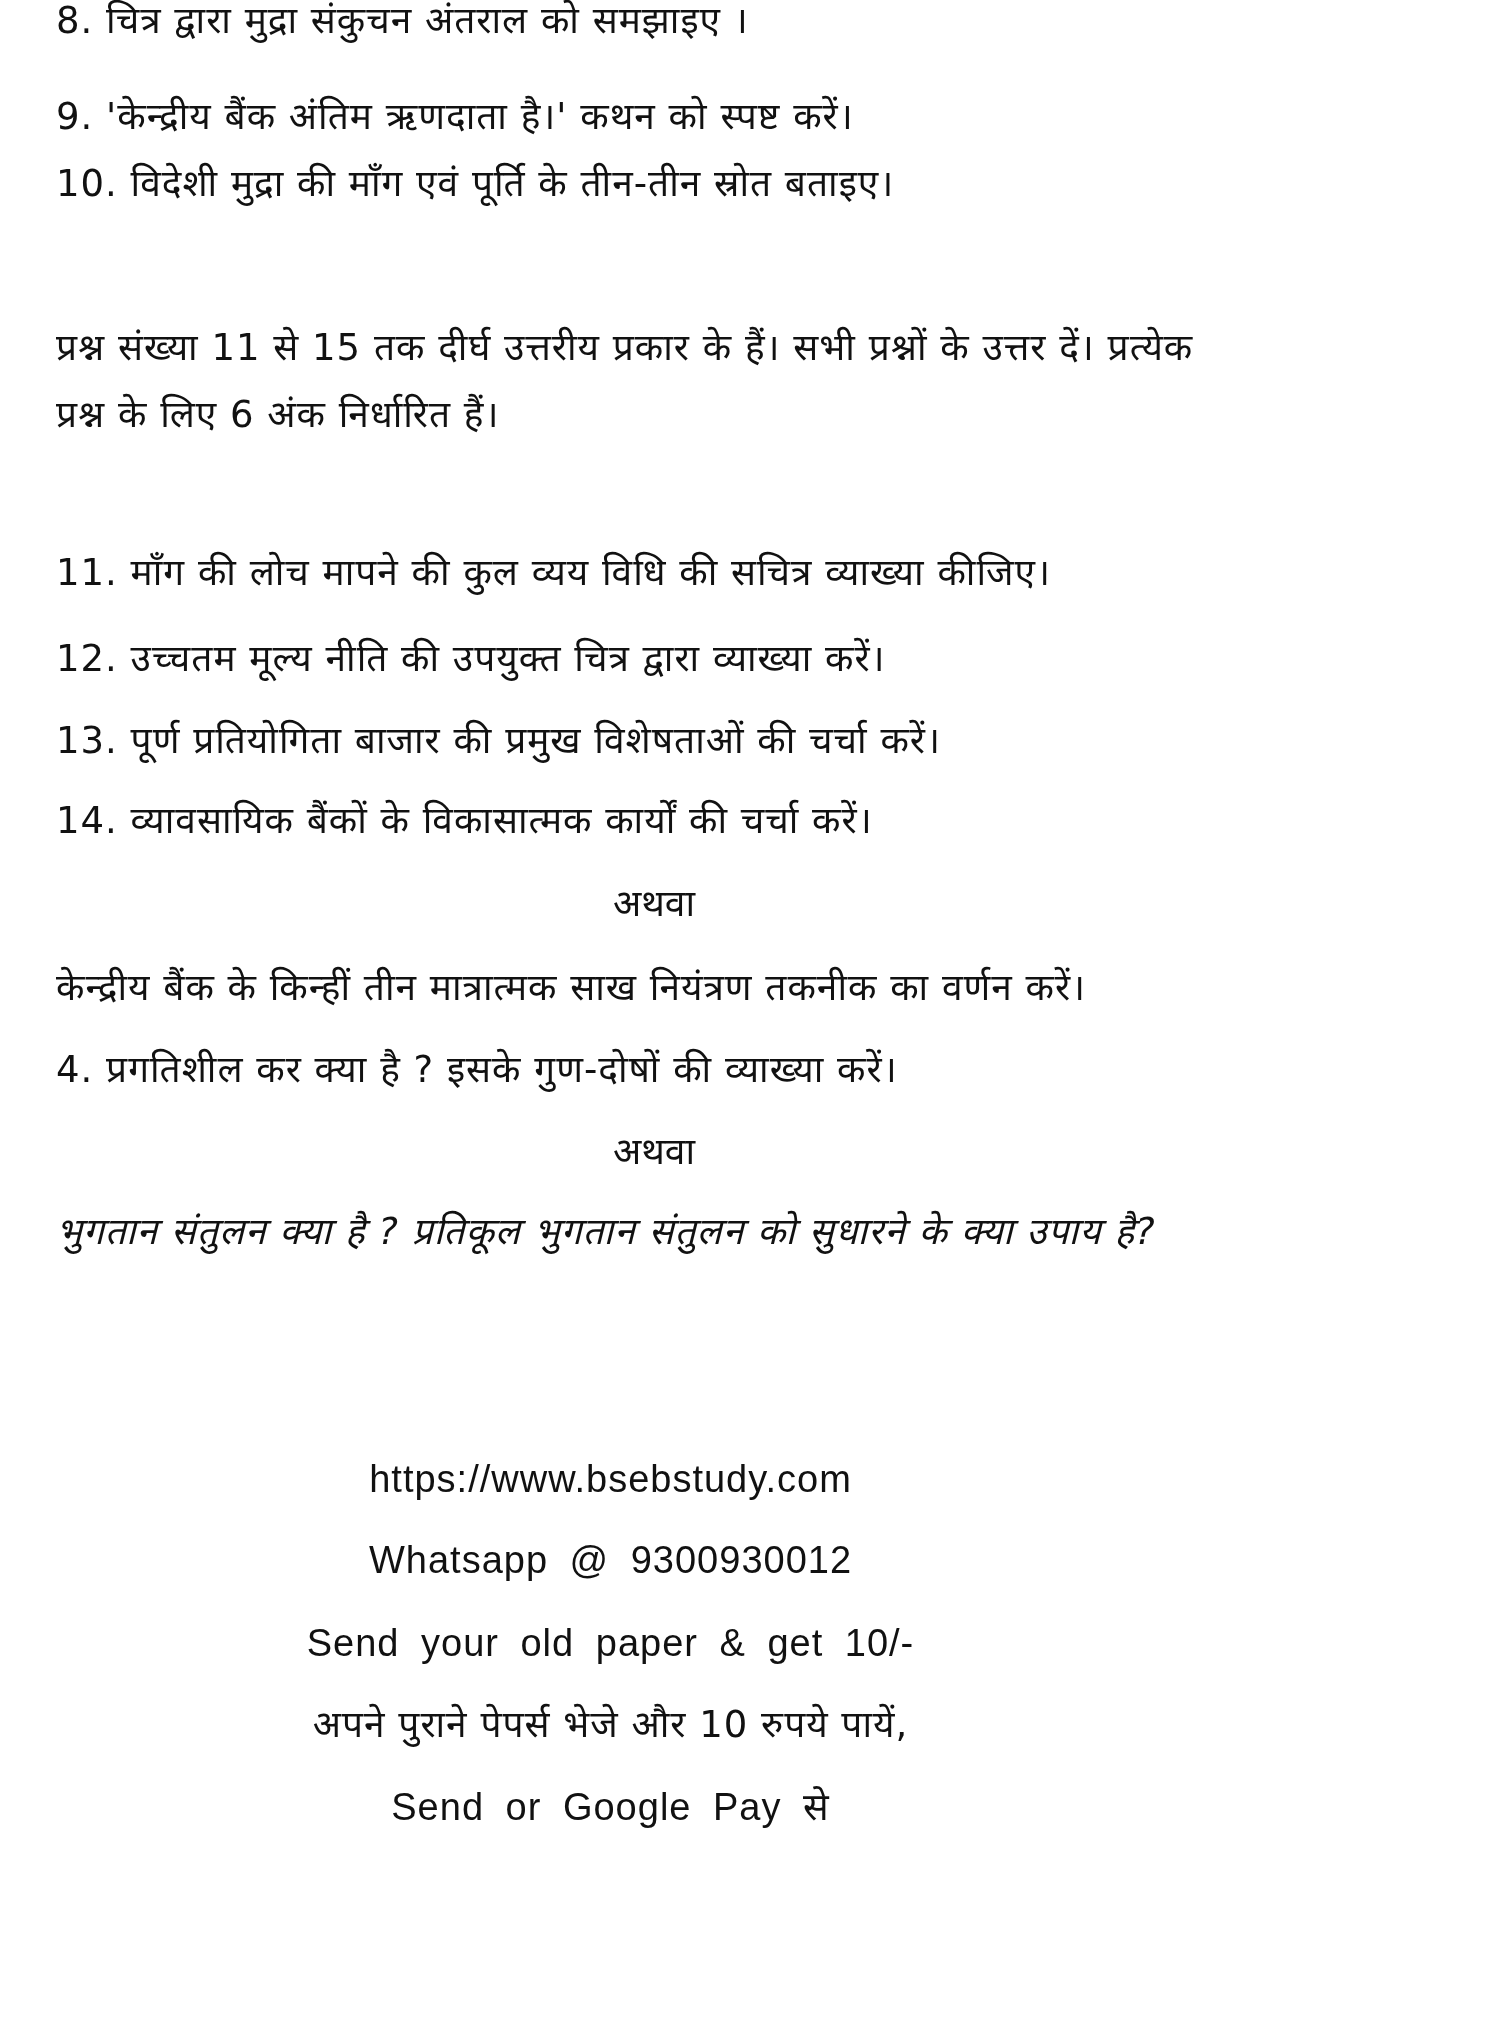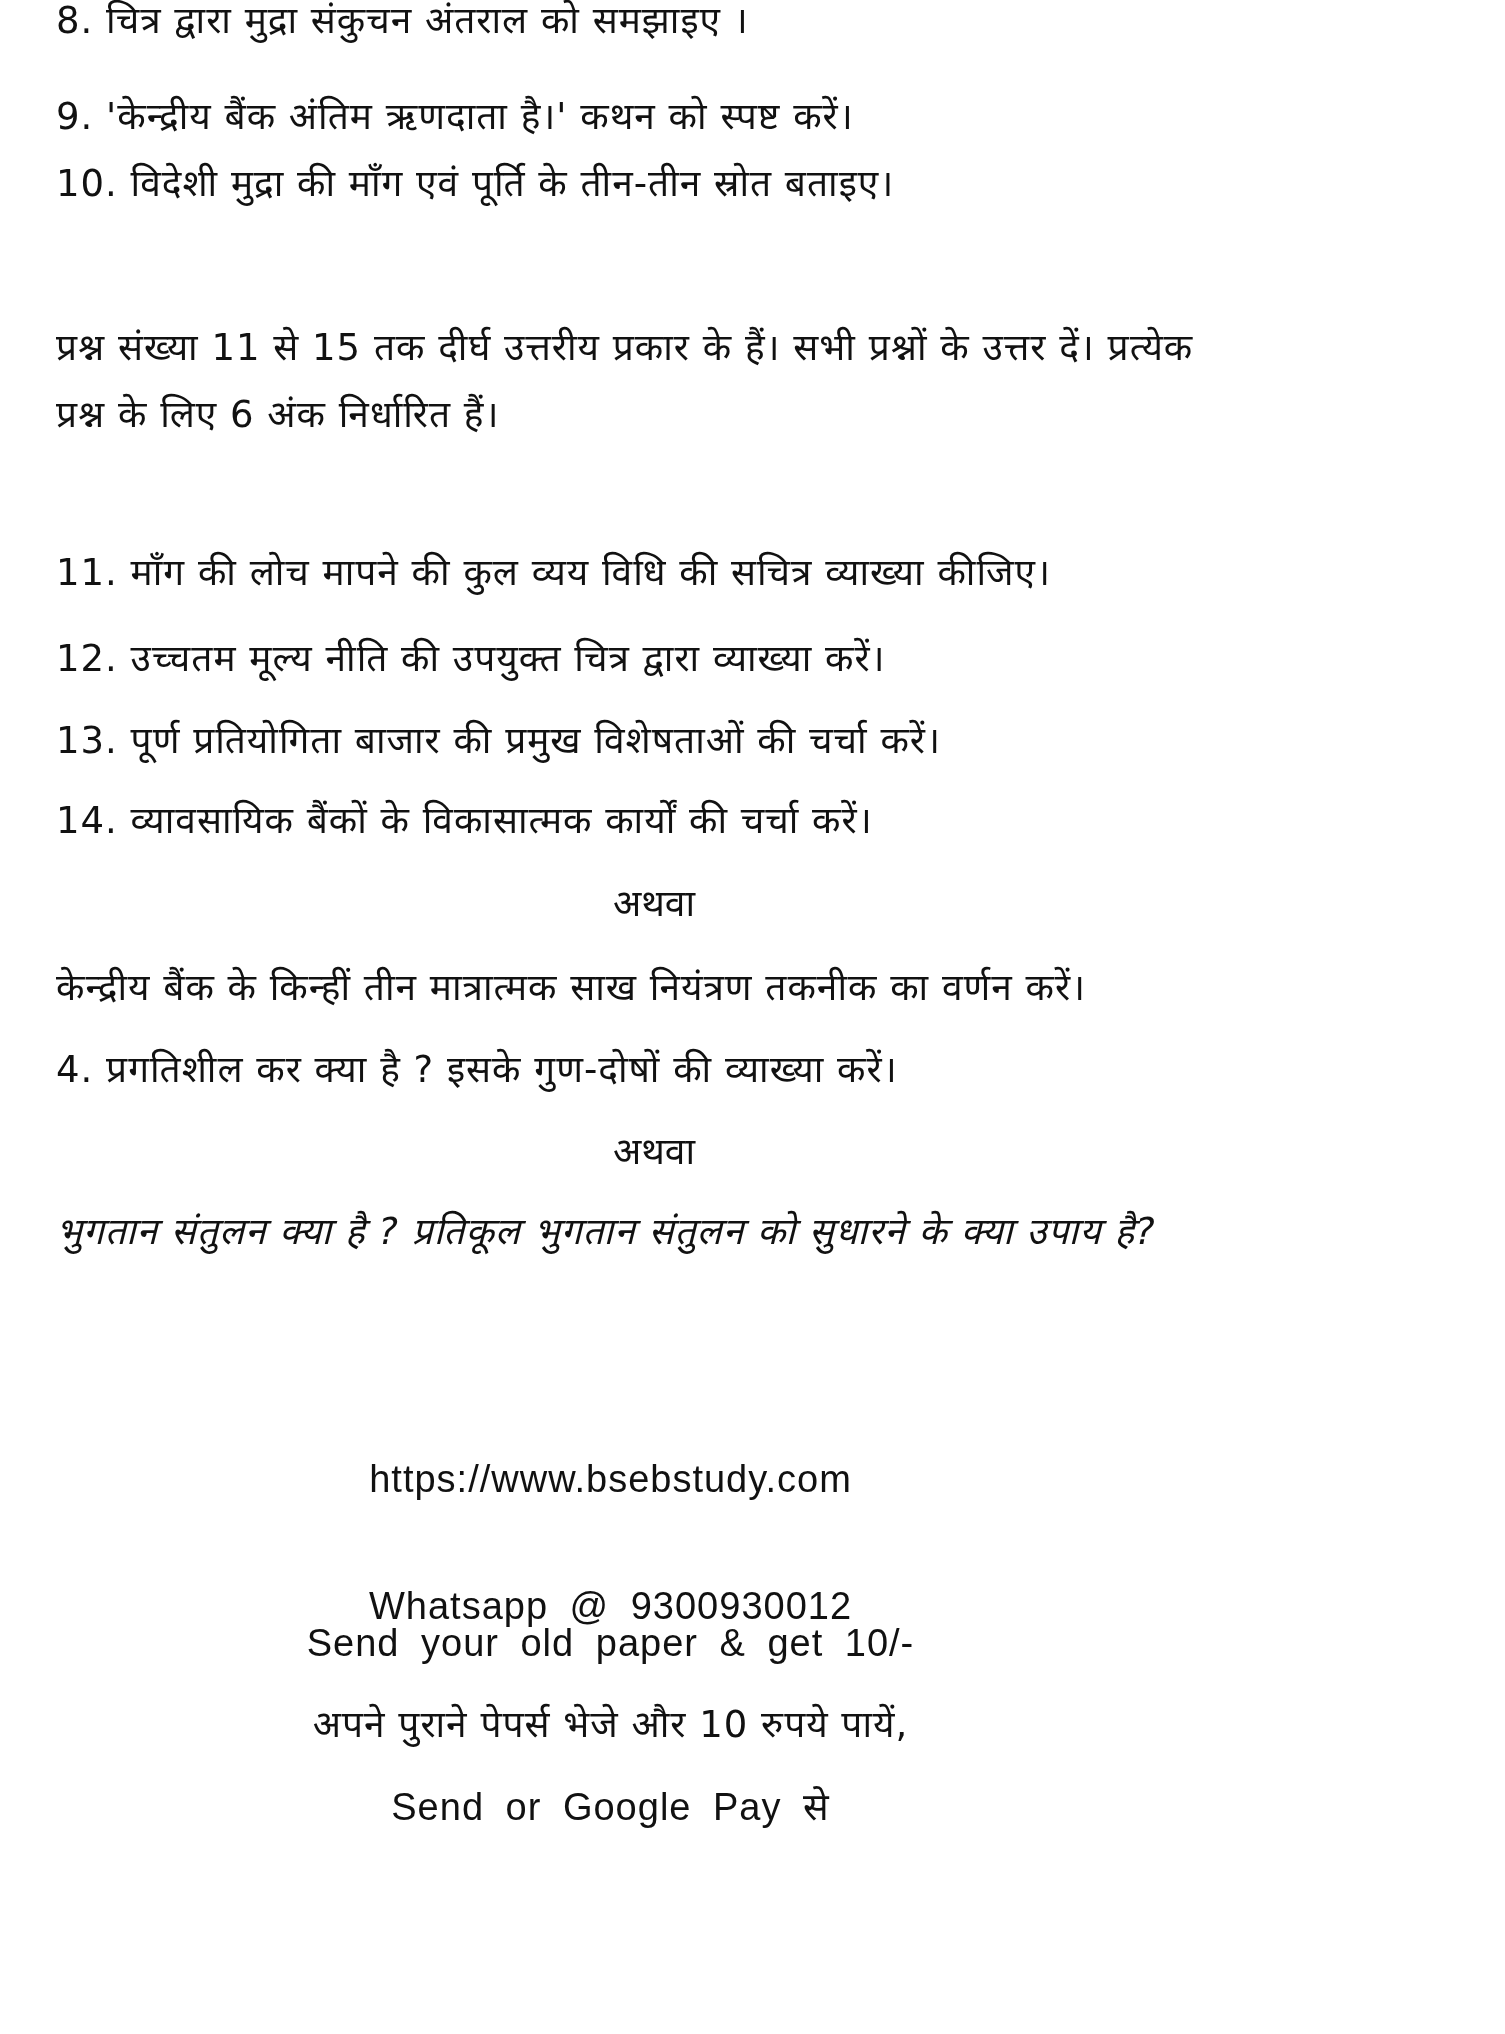--- a/index.html
+++ b/index.html
@@ -67,18 +67,18 @@
   <div class="line" style="top:988px;">केन्द्रीय बैंक के किन्हीं तीन मात्रात्मक साख नियंत्रण तकनीक का वर्णन करें।</div>
 
   <div class="line" style="top:1070px;">
     <span>4.</span>
     <span>प्रगतिशील कर क्या है ? इसके गुण-दोषों की व्याख्या करें।</span>
   </div>
   <div class="center" style="top:1152px;">अथवा</div>
   <div class="line" style="top:1232px;font-style:italic;">भुगतान संतुलन क्या है ? प्रतिकूल भुगतान संतुलन को सुधारने के क्या उपाय है?</div>
 
   <div class="footer-line" style="top:1479px;">https://www.bsebstudy.com</div>
-  <div class="footer-line wide" style="top:1560px;margin-top:46px;">Whatsapp @ 9300930012</div>
+  <div class="footer-line wide" style="top:1560px;">Whatsapp @ 9300930012</div>
   <div class="footer-line wide" style="top:1643px;">Send your old paper &amp; get 10/-</div>
   <div class="footer-line" style="top:1725px; font-family: 'DejaVu Sans', sans-serif; font-size:37px;">अपने पुराने पेपर्स भेजे और 10 रुपये पायें,</div>
   <div class="footer-line wide" style="top:1807px;">Send or Google Pay से</div>
 
 </div>
 
 </body></html>

